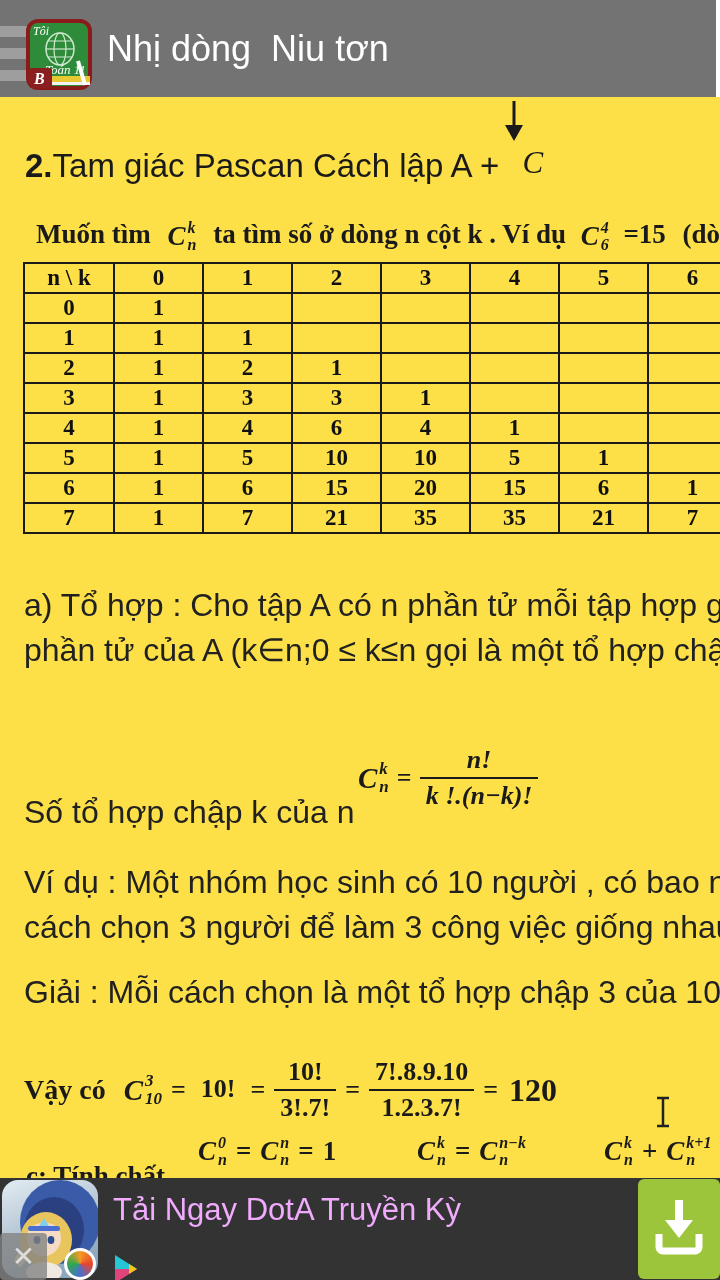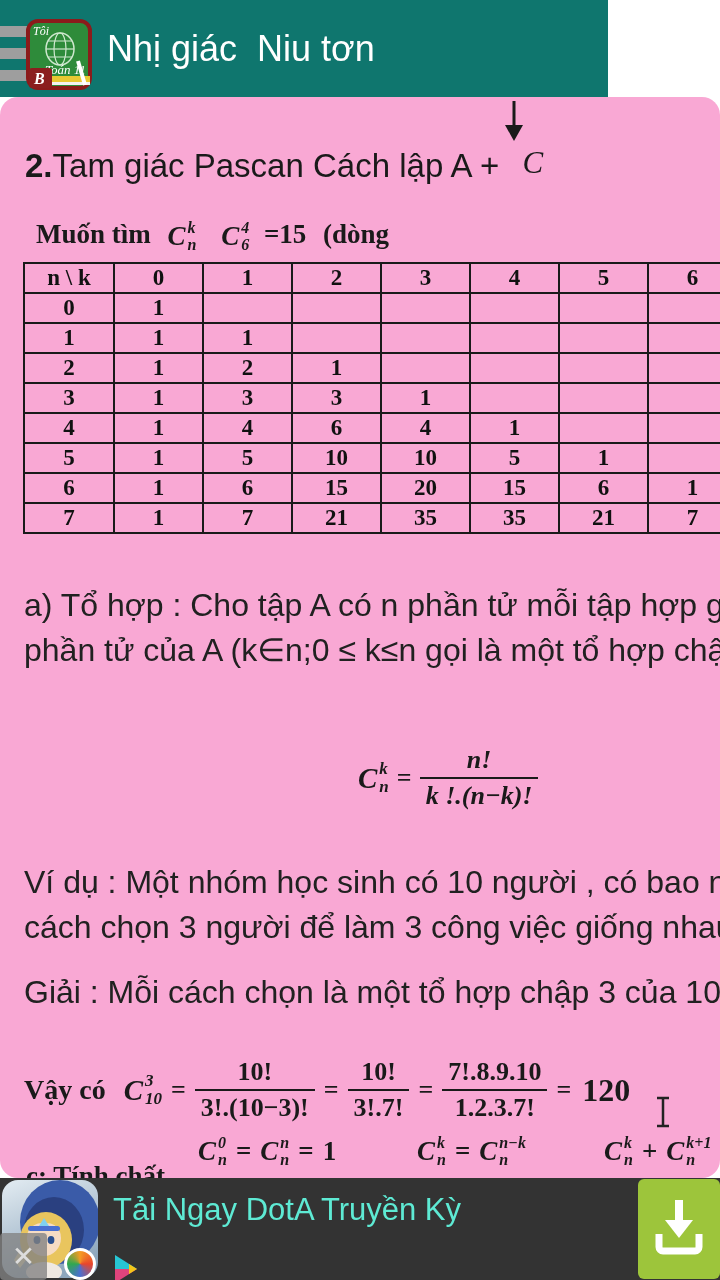--- a/index.html
+++ b/index.html
@@ -1,29 +1,29 @@
 <!DOCTYPE html>
 <html><head>
 <meta charset="utf-8">
 <style>
   * { margin:0; padding:0; box-sizing:border-box; }
   html,body { width:720px; height:1280px; overflow:hidden; background:#fff;
     font-family:"Liberation Sans", sans-serif; }
   #screen { position:relative; width:720px; height:1280px; overflow:hidden; background:#fff; }
 
   
-  .appbar { position:absolute; left:0; top:0; width:608px; height:97px; background:#0f766e; }
+  .appbar { position:absolute; left:0; top:0; width:716px; height:97px; background:#737373; }
   .hamburger { position:absolute; left:0; top:24px; width:30px; height:60px; }
   .hamburger .bar { position:absolute; left:0; width:30px; height:11px; background:#9E9E9E; }
   .hamburger .bar:nth-child(1){ top:2px; } .hamburger .bar:nth-child(2){ top:24px; } .hamburger .bar:nth-child(3){ top:46px; }
   .app-icon { position:absolute; left:26px; top:19px; width:66px; height:71px; }
   .app-title { position:absolute; left:107px; top:28px; color:#fff; font-size:36px; font-weight:400; white-space:pre; }
 
   
-  .content { position:absolute; left:0; top:97px; width:720px; height:1081px; overflow:hidden; background:#f9a8d4;border-radius:18px; }
+  .content { position:absolute; left:0; top:97px; width:720px; height:1081px; overflow:hidden; background:#fde047; }
   .nowrap { white-space:nowrap; overflow:hidden; }
 
   .down-arrow { position:absolute; left:500px; top:3px; }
 
   .heading { position:absolute; left:25px; top:50px; width:720px; font-size:33px; color:#1a1a1a; white-space:pre; }
   .heading b { font-weight:700; }
   .heading .hsym { font-family:"Liberation Serif", serif; font-style:italic; font-size:31px; margin-left:14px; position:relative; top:-4px; }
 
   
   .scan { font-family:"Liberation Serif", serif; color:#1a1a1a; font-weight:600; }
@@ -69,21 +69,21 @@
   .props .pf1 { left:172px; top:0; } .props .pf2 { left:391px; top:0; } .props .pf3 { left:578px; top:0; }
 
   
   .ad { position:absolute; left:0; top:1178px; width:720px; height:102px; background:#333333; }
   .ad-game-icon { position:absolute; left:2px; top:2px; width:96px; height:98px; border-radius:16px; overflow:hidden; }
   .ad-swirl { position:absolute; left:64px; top:70px; width:32px; height:32px; border-radius:50%;
     background:conic-gradient(#F59B23,#E8452C,#4A6FD0,#2FA84F,#F59B23); border:3px solid #fff; }
   .ad-close { position:absolute; left:0; top:55px; width:47px; height:47px; background:rgba(130,130,130,0.78);
     border-radius:4px; display:flex; align-items:center; justify-content:center;
     color:#DDDDDD; font-size:28px; line-height:1; }
-  .ad-title { position:absolute; left:113px; top:14px; color:#5eead4; font-size:31px; font-weight:400; white-space:nowrap; }
+  .ad-title { position:absolute; left:113px; top:14px; color:#f0abfc; font-size:31px; font-weight:400; white-space:nowrap; }
   .ad-store { position:absolute; left:115px; top:57px; display:flex; align-items:center; }
   .ad-store .gp-text { color:#9E9E9E; font-size:24px; font-weight:700; margin-left:8px;margin-top:44px; }
   .ad-download { position:absolute; left:638px; top:1px; width:82px; height:100px; background:#9DC53B;
     border-radius:6px; display:flex; align-items:center; justify-content:center; }
 </style>
 </head>
 <body>
 
 <div id="screen">
 
@@ -103,21 +103,21 @@
         <line x1="22" y1="38" x2="46" y2="38" stroke="#CFE8CF" stroke-width="1"></line>
         <text x="7" y="16" fill="#fff" font-size="12" font-style="italic" font-family="Liberation Serif, serif">Tôi</text>
         <rect x="20" y="57" width="44" height="6" fill="#E8C832"></rect>
         <rect x="20" y="63" width="44" height="3" fill="#F2F2F2"></rect>
         <text x="19" y="55" fill="#fff" font-size="13" font-style="italic" font-family="Liberation Serif, serif">Toán 11</text>
         <line x1="52" y1="42" x2="59" y2="66" stroke="#fff" stroke-width="4"></line>
         <rect x="3" y="49" width="23" height="20" rx="3" fill="#8B1E1E"></rect>
         <text x="8" y="65" fill="#fff" font-size="16" font-weight="bold" font-style="italic" font-family="Liberation Serif, serif">B</text>
       </svg>
     </div>
-    <div class="app-title">Nhị giác  Niu tơn</div>
+    <div class="app-title">Nhị dòng  Niu tơn</div>
   </div>
 
   <div class="content">
 
     <div class="down-arrow">
       <svg width="28" height="42" viewBox="0 0 28 42">
         <line x1="14" y1="1" x2="14" y2="27" stroke="#1a1a1a" stroke-width="3"></line>
         <polygon points="5,25 23,25 14,41" fill="#1a1a1a"></polygon>
       </svg>
     </div>
@@ -126,20 +126,21 @@
 
     <div class="intro-line scan nowrap">
       <span>Muốn tìm</span>
       <span class="cmath small gap1">
           <span class="cbase">C</span>
           <span class="cscripts">
             <span>k</span>
             <span>n</span>
           </span>
         </span>
+      <span>ta tìm số ở dòng n cột k . Ví dụ</span>
       <span class="cmath small gap2">
           <span class="cbase">C</span>
           <span class="cscripts">
             <span>4</span>
             <span>6</span>
           </span>
         </span>
       <span>=15</span>
       <span class="gap1">(dòng</span>
     </div>
@@ -253,20 +254,21 @@
             <span>k</span>
             <span>n</span>
           </span>
         </span>
       <span class="eq">=</span>
       <span class="frac">
           <span class="num" style="font-style:italic">n!</span>
           <span class="den">k !.(n−k)!</span>
         </span>
     </div>
+    <div class="comb-label">Số tổ hợp chập k của n</div>
 
     <div class="para" style="top:763px;">
       <div>Ví dụ : Một nhóm học sinh có 10 người , có bao nhiêu</div>
       <div>cách chọn 3 người để làm 3 công việc giống nhau</div>
     </div>
 
     <div class="para" style="top:873px;">
       <div>Giải : Mỗi cách chọn là một tổ hợp chập 3 của 10</div>
     </div>
 
@@ -275,21 +277,20 @@
       <span class="cmath">
           <span class="cbase">C</span>
           <span class="cscripts">
             <span>3</span>
             <span>10</span>
           </span>
         </span>
       <span class="eq">=</span>
       <span class="frac">
           <span class="num">10!</span>
-          <span class="den">3!.(10−3)!</span>
         </span>
       <span class="eq">=</span>
       <span class="frac">
           <span class="num">10!</span>
           <span class="den">3!.7!</span>
         </span>
       <span class="eq">=</span>
       <span class="frac">
           <span class="num">7!.8.9.10</span>
           <span class="den">1.2.3.7!</span>

